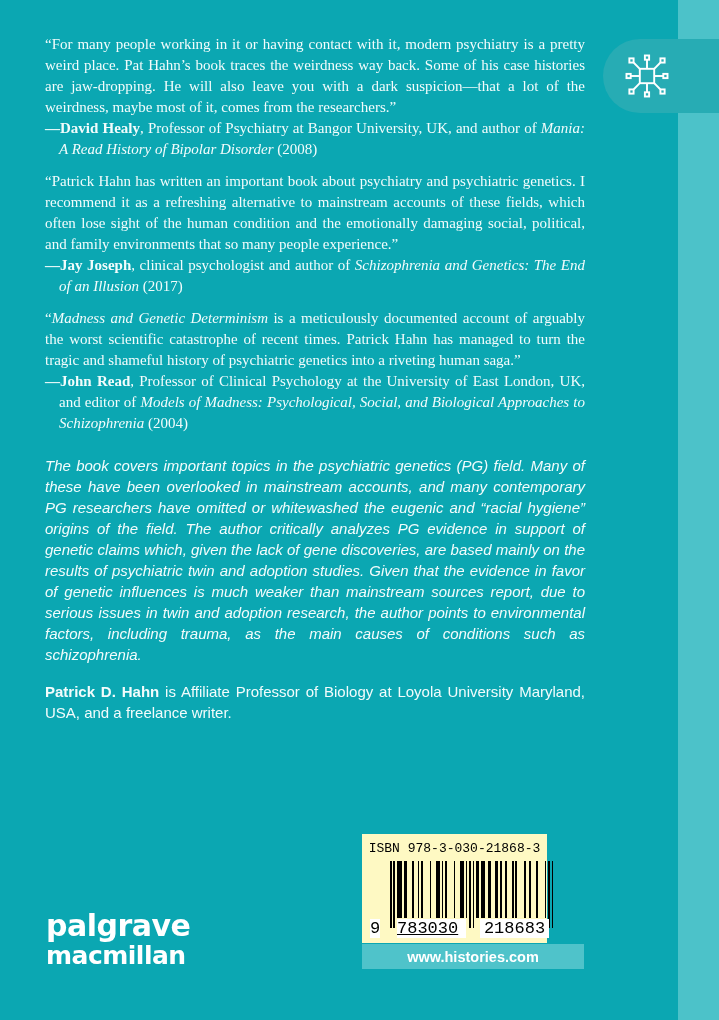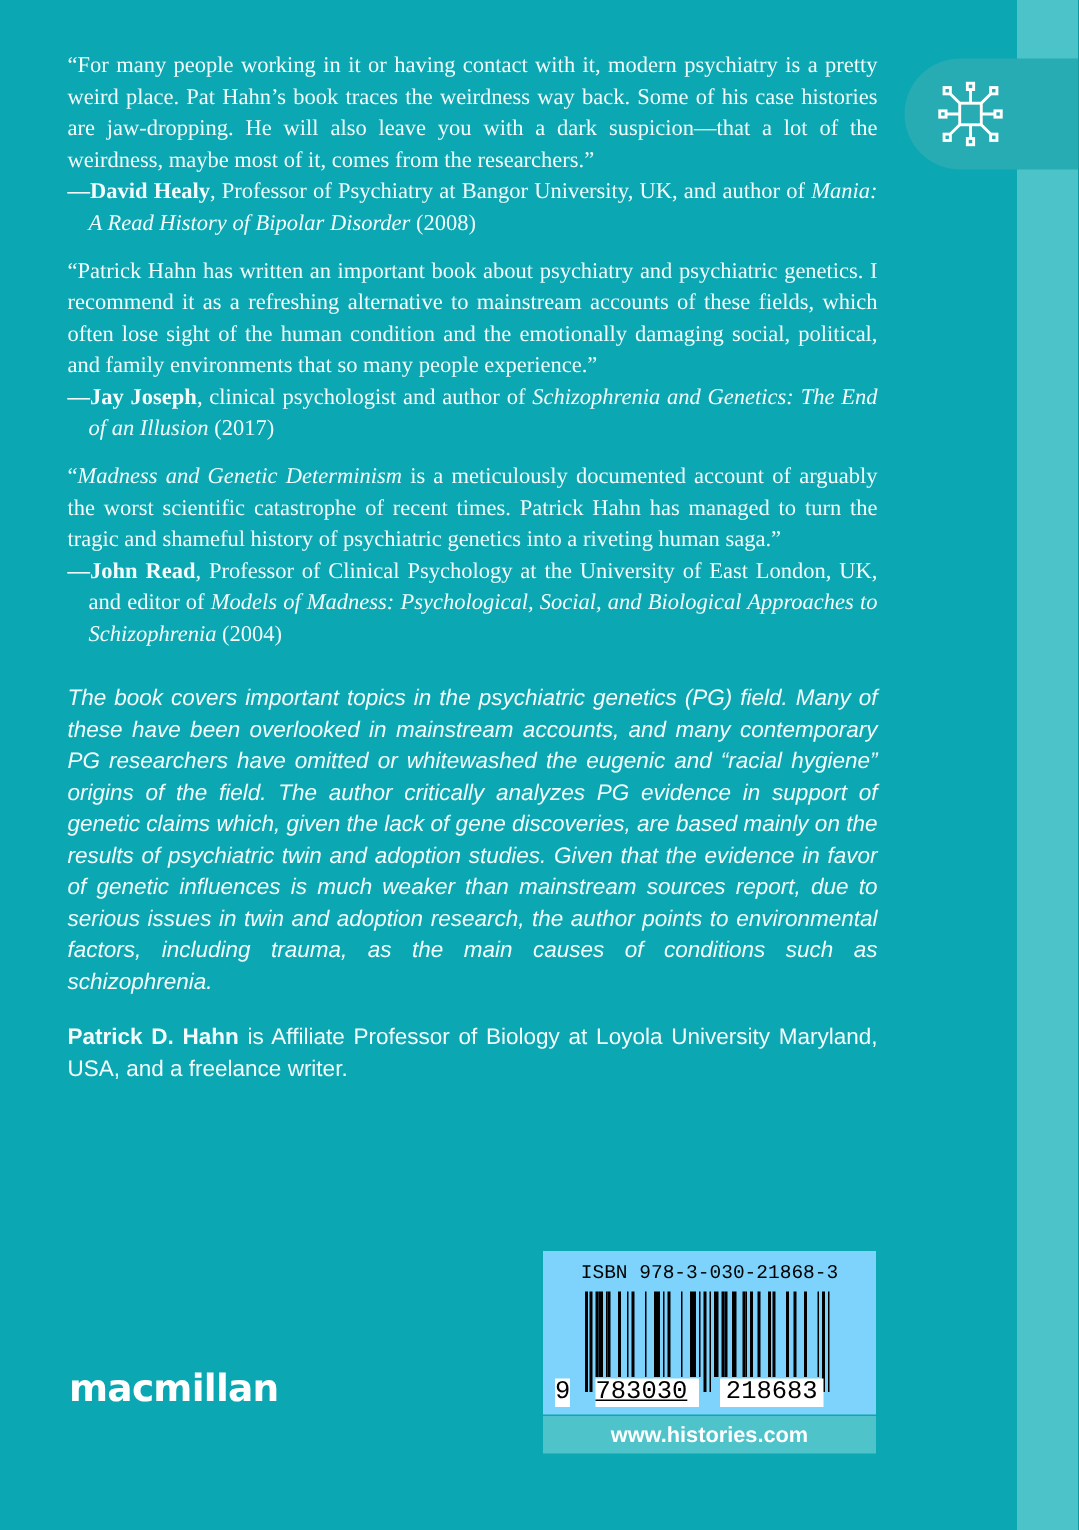--- a/index.html
+++ b/index.html
@@ -48,22 +48,22 @@
   }
   .publisher .l2{
     font-family:"DejaVu Sans",sans-serif;
     font-size:25px;line-height:25px;font-weight:bold;letter-spacing:-0.5px;
     margin-top:2px;
   }
 
   
   .isbn-box{
     position:absolute;left:362px;top:834px;
-    width:222px;height:109px;
-    background:#7dd3fc;color:#000;
+    width:185px;height:109px;
+    background:#fef9c3;color:#000;
   }
   .isbn-label{
     font-family:"Liberation Mono",monospace;
     font-size:13px;line-height:13px;
     text-align:center;
     padding-top:8px;
     white-space:nowrap;
   }
   .bars{
     position:absolute;left:28px;top:27px;
@@ -138,20 +138,21 @@
       <div class="attribution"><span class="attr-bold">—</span><span class="attr-bold">John Read</span><span>, Professor of Clinical Psychology at the University of East London, UK, and editor of </span><span class="it">Models of Madness: Psychological, Social, and Biological Approaches to Schizophrenia</span><span> (2004)</span></div>
     </div>
 
     <div class="description">The book covers important topics in the psychiatric genetics (PG) field. Many of these have been overlooked in mainstream accounts, and many contemporary PG researchers have omitted or whitewashed the eugenic and “racial hygiene” origins of the field. The author critically analyzes PG evidence in support of genetic claims which, given the lack of gene discoveries, are based mainly on the results of psychiatric twin and adoption studies. Given that the evidence in favor of genetic influences is much weaker than mainstream sources report, due to serious issues in twin and adoption research, the author points to environmental factors, including trauma, as the main causes of conditions such as schizophrenia.</div>
 
     <div class="bio"><span class="bio-name">Patrick D. Hahn</span><span> is Affiliate Professor of Biology at Loyola University Maryland, USA, and a freelance writer.</span></div>
 
   </div>
 
   <div class="publisher">
+    <div class="l1">palgrave</div>
     <div class="l2">macmillan</div>
   </div>
 
   <div class="isbn-box">
     <div class="isbn-label">ISBN 978-3-030-21868-3</div>
     <div class="bars">
         <div class="module on guard"></div>
         <div class="module guard"></div>
         <div class="module on guard"></div>
         <div class="module"></div>

